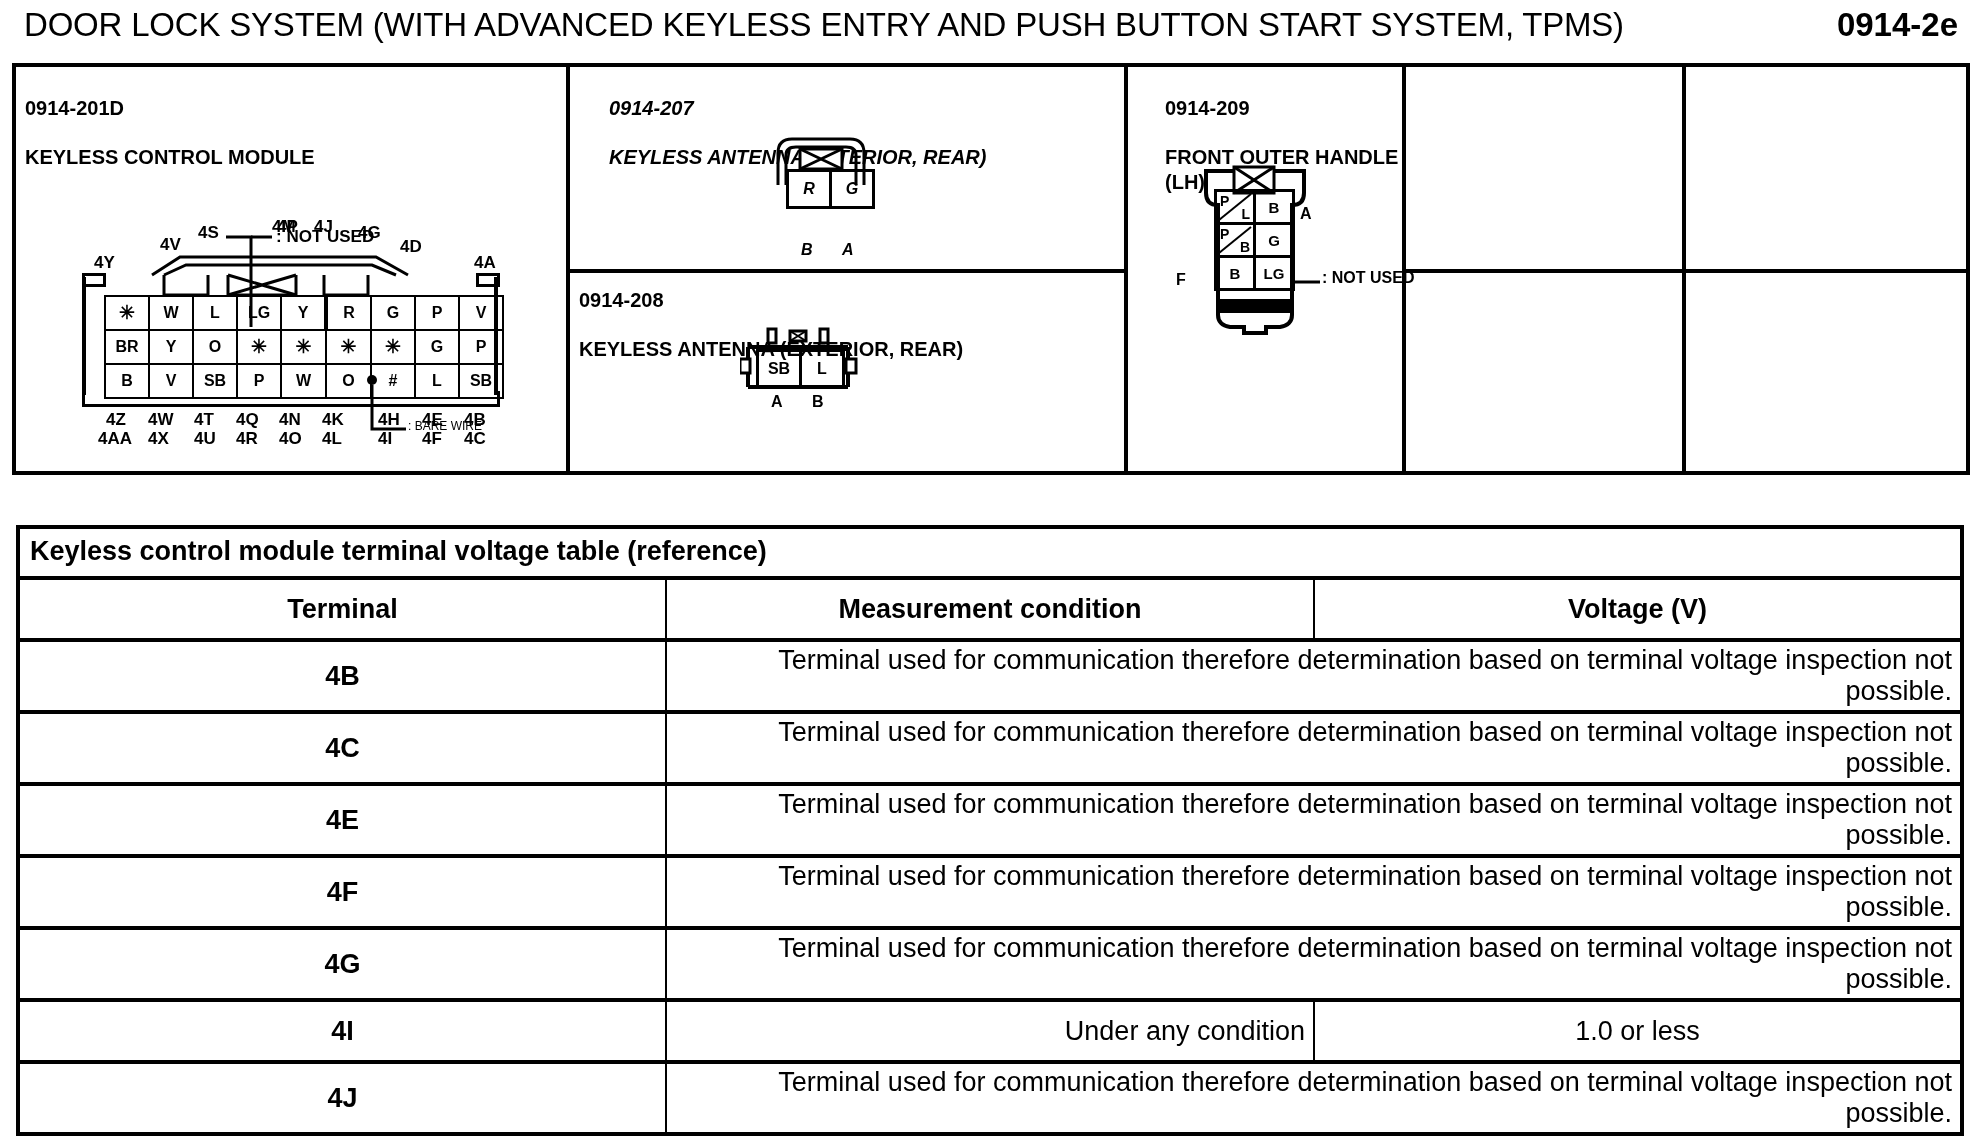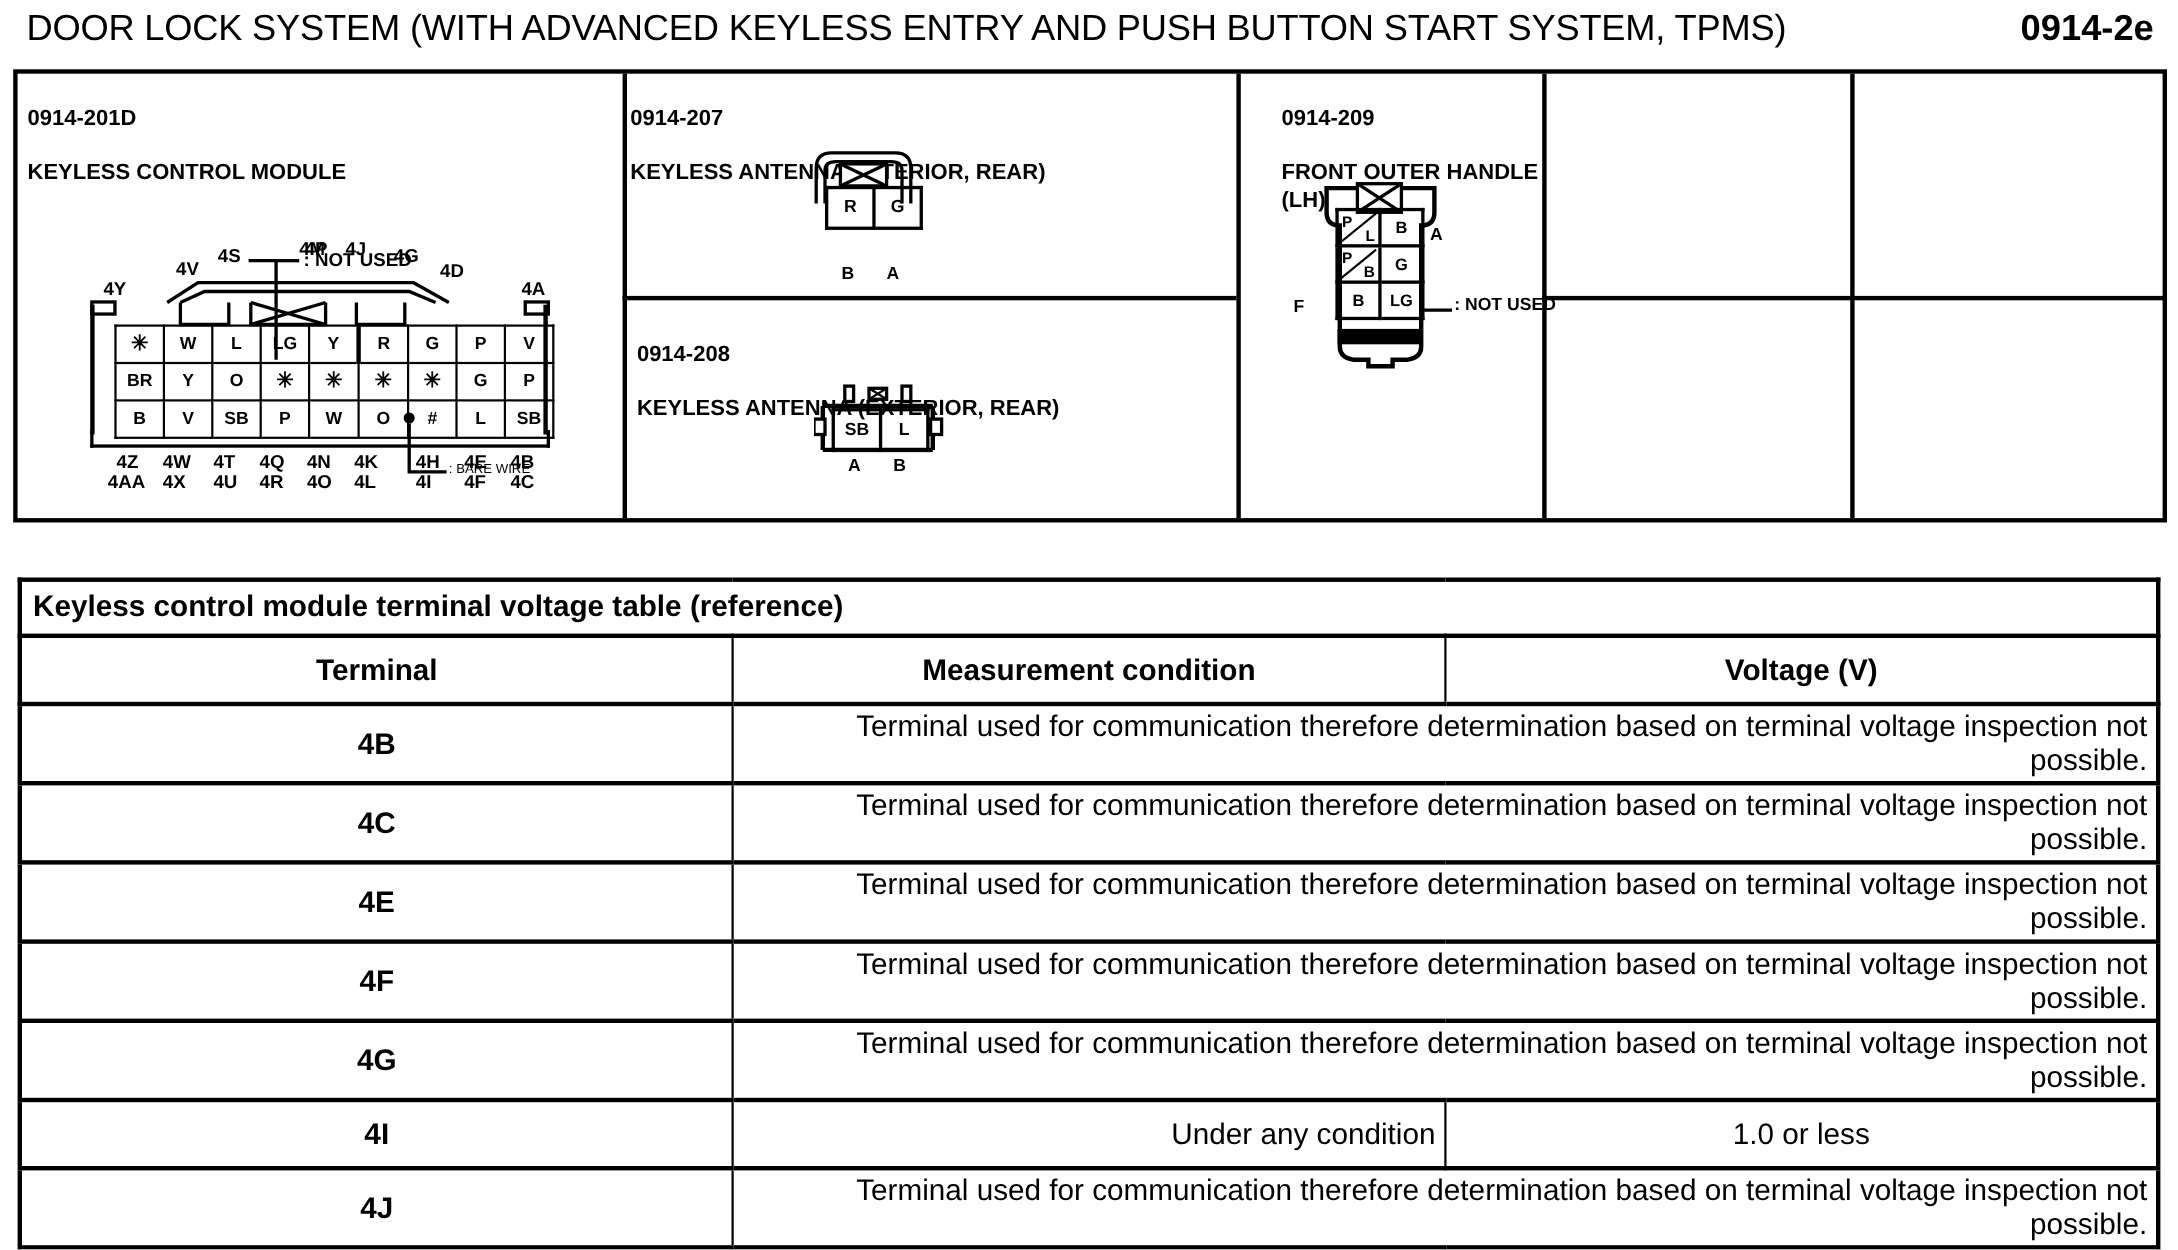--- a/index.html
+++ b/index.html
@@ -224,21 +224,21 @@
         <div class="botlbl" style="left:118px;top:212px;">4U</div>
         <div class="botlbl" style="left:160px;top:212px;">4R</div>
         <div class="botlbl" style="left:203px;top:212px;">4O</div>
         <div class="botlbl" style="left:246px;top:212px;">4L</div>
         <div class="botlbl" style="left:302px;top:212px;">4I</div>
         <div class="botlbl" style="left:346px;top:212px;">4F</div>
         <div class="botlbl" style="left:388px;top:212px;">4C</div>
       </div>
     </div>
 
-    <div class="cell" style="left:548px;top:0;width:554px;height:202px;">
+    <div class="cell" style="left:584px;top:0;width:554px;height:202px;font-style:italic;">
       <div class="cell-label">
         <span>0914-207</span><br>
         <span>KEYLESS ANTENNA (INTERIOR, REAR)</span>
       </div>
       <div class="mini" style="left:186px;top:70px;">
         <svg width="120" height="52" style="position:absolute;left:-14px;top:-2px;">
           <path d="M6 50 L6 18 Q6 4 20 4 L78 4 Q92 4 92 18 L92 50" stroke="#000" stroke-width="3" fill="none"></path>
           <path d="M14 50 L14 20 Q14 12 24 12 L74 12 Q84 12 84 20 L84 50" stroke="#000" stroke-width="3" fill="none"></path>
           <rect x="28" y="14" width="42" height="20" stroke="#000" stroke-width="3" fill="#fff"></rect>
           <path d="M28 14 L70 34 M28 34 L70 14" stroke="#000" stroke-width="3" fill="none"></path>
@@ -249,21 +249,21 @@
             <td>R</td>
             <td>G</td>
           </tr>
         </tbody>
           </table>
         <div class="mini-abc" style="left:15px;top:104px;">B</div>
         <div class="mini-abc" style="left:56px;top:104px;">A</div>
       </div>
     </div>
 
-    <div class="cell" style="left:554px;top:214px;width:554px;height:157px;">
+    <div class="cell" style="left:554px;top:192px;width:554px;height:157px;">
       <div class="cell-label">
         <span>0914-208</span><br>
         <span>KEYLESS ANTENNA (EXTERIOR, REAR)</span>
       </div>
       <div class="mini" style="left:186px;top:84px;">
         <svg width="130" height="30" style="position:absolute;left:-16px;top:-20px;">
           <rect x="28" y="6" width="8" height="14" stroke="#000" stroke-width="3" fill="#fff"></rect>
           <rect x="50" y="8" width="16" height="10" stroke="#000" stroke-width="3" fill="#fff"></rect>
           <path d="M50 8 L66 18 M50 18 L66 8" stroke="#000" stroke-width="2" fill="none"></path>
           <rect x="80" y="6" width="8" height="14" stroke="#000" stroke-width="3" fill="#fff"></rect>

